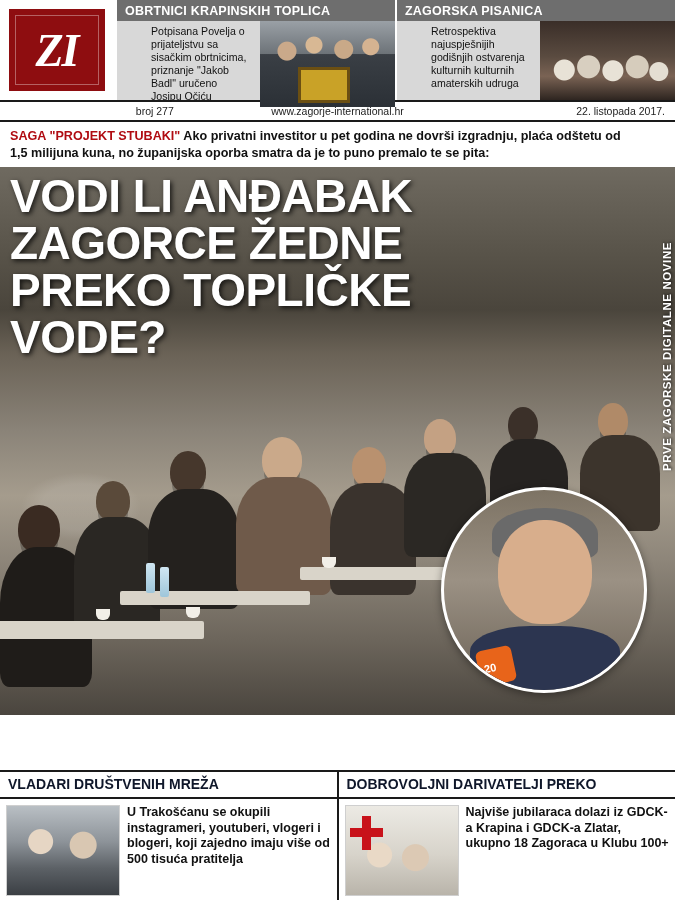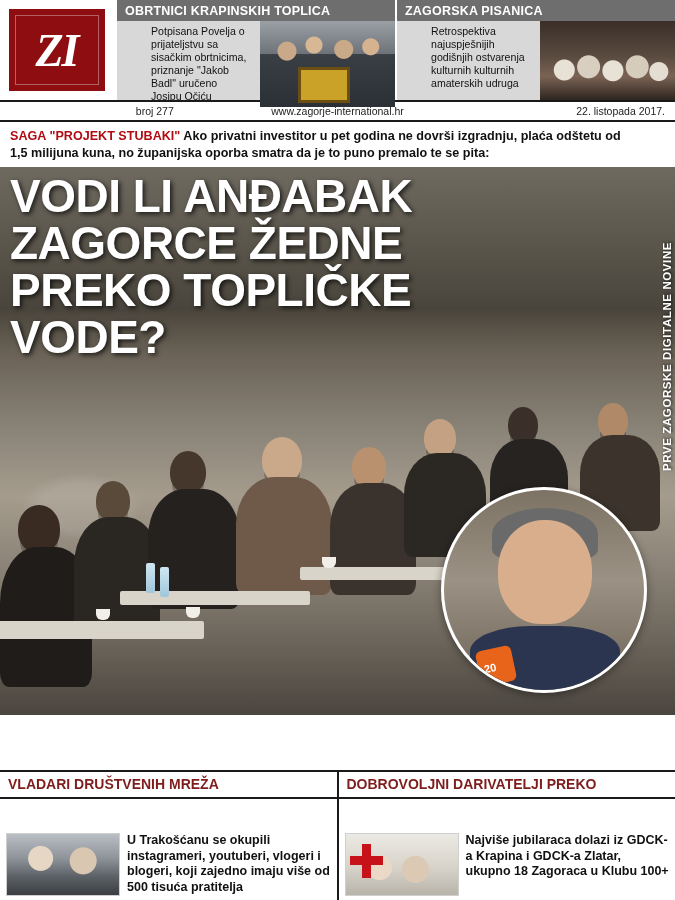--- a/index.html
+++ b/index.html
@@ -316,31 +316,30 @@
     display: flex;
     flex-direction: column;
     min-width: 0;
   }
   .bcol + .bcol { border-left: 2px solid #1a1a1a; }
   .bhead {
     font-size: 14px;
     font-weight: bold;
     padding: 4px 8px 5px 8px;
     border-bottom: 2px solid #1a1a1a;
-    color: #7f1d1d;
+    color: #0f172a;
     white-space: nowrap;
     overflow: hidden;
   }
   .bbody {
     flex: 1;
     display: flex;
     padding: 6px 6px 4px 6px;
     gap: 7px;
     box-sizing: border-box;
-    margin-top: 28px;
   }
   .bphoto {
     width: 112px;
     flex: 0 0 112px;
     position: relative;
     overflow: hidden;
     border: 1px solid #cfcfcf;
   }
   .photo-c {
     background:

